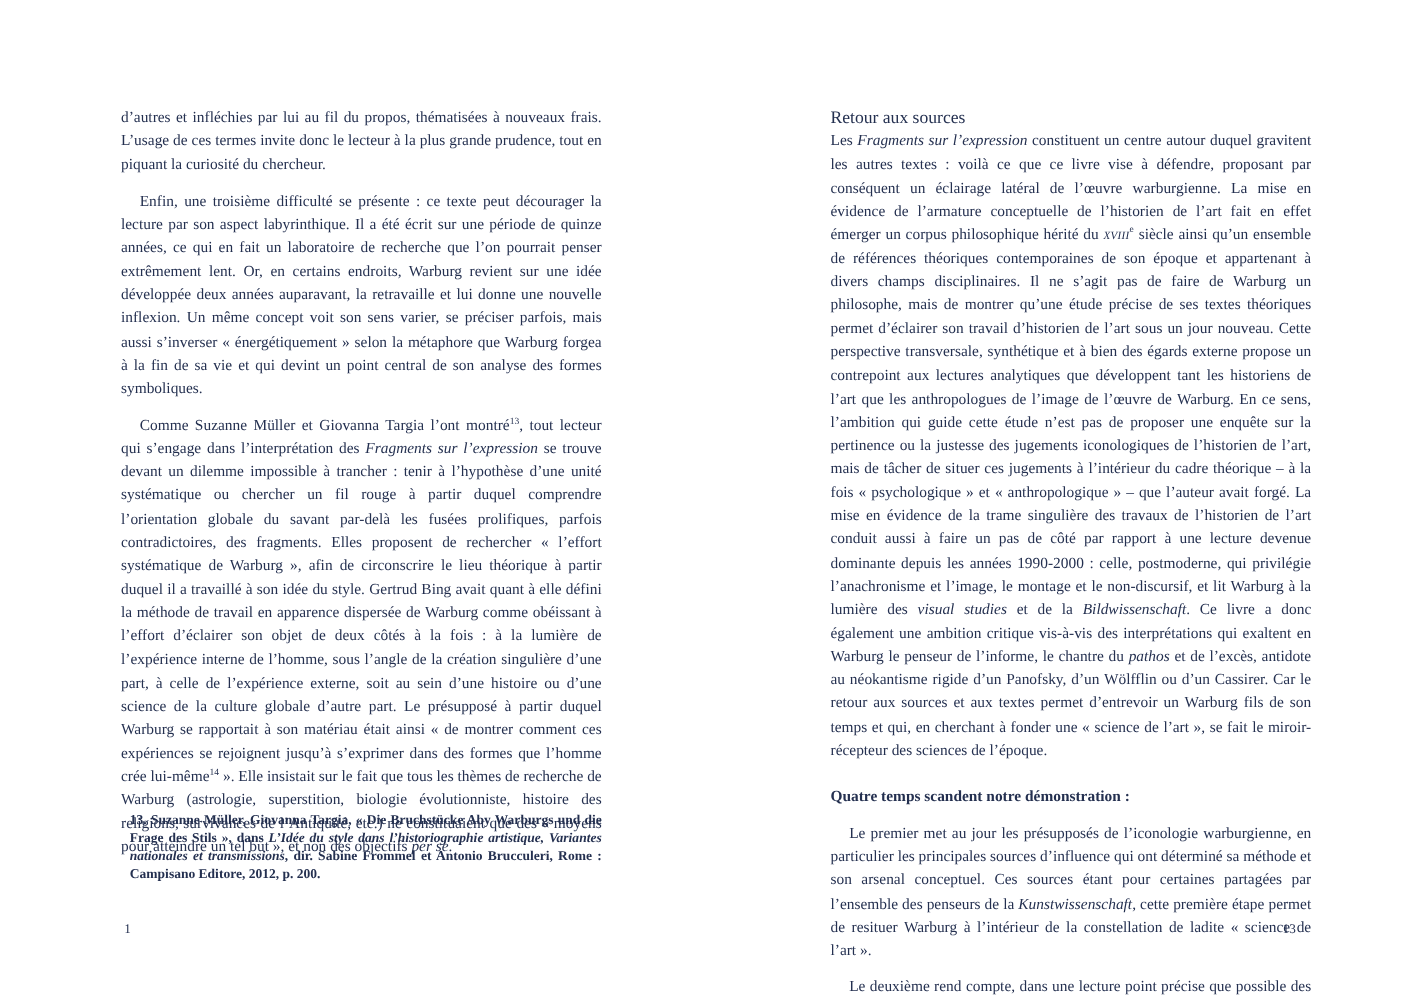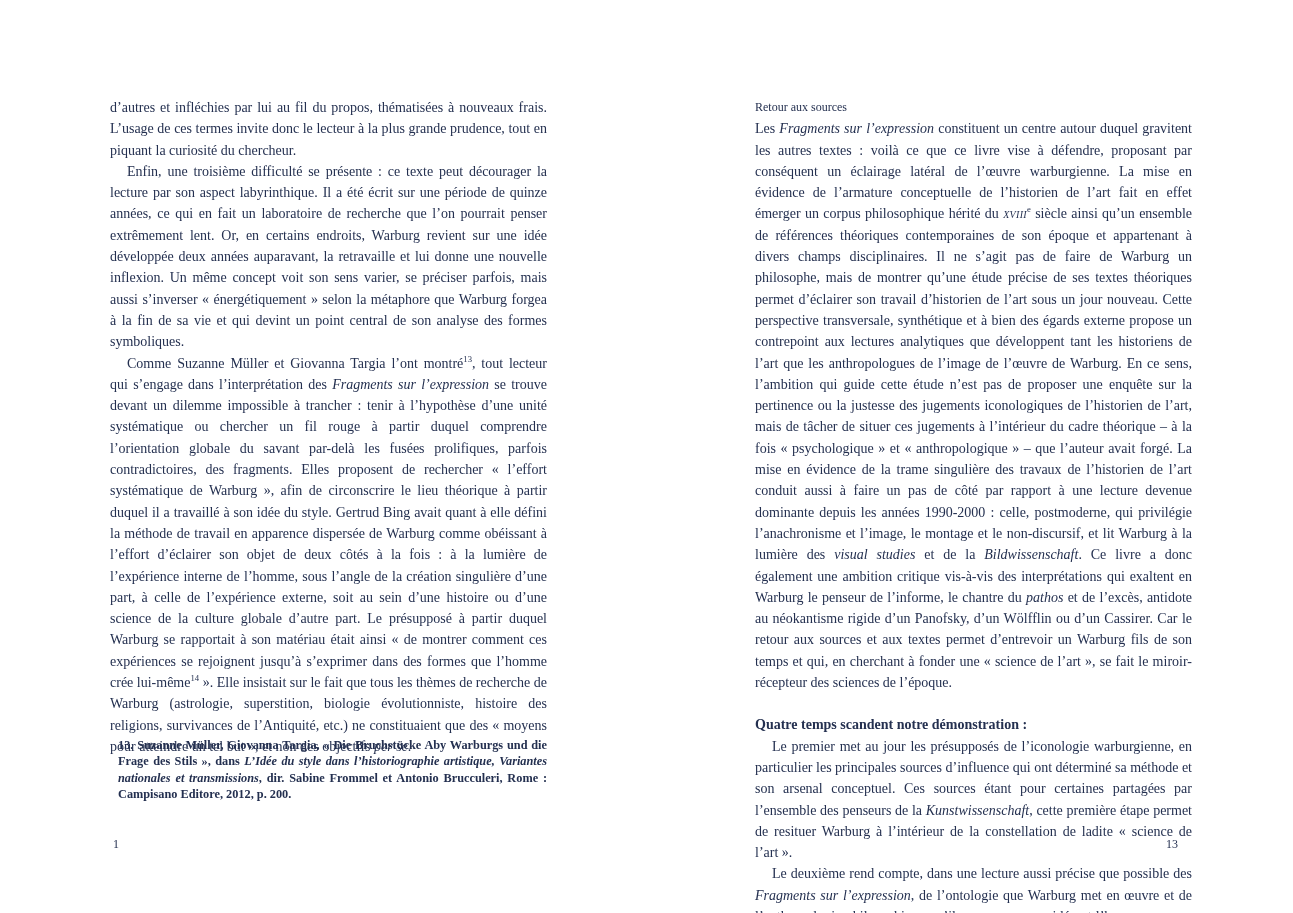--- a/index.html
+++ b/index.html
@@ -19,25 +19,25 @@
   .page-column.right { left: 755px; }
   p.body {
     margin: 0;
     font-size: 14px;
     line-height: 21.3px;
     text-align: justify;
     text-justify: inter-word;
     hyphens: auto;
     -webkit-hyphens: auto;
   }
-  p.body.indent { text-indent: 17px; }
+  p.body.indent { text-indent: 17px; margin-top: 12px; }
   p.body.spaced { margin-top: 21px; font-weight: bold; }
   p.heading-line {
     margin: 0;
-    font-size: 12px;
+    font-size: 16px;
     line-height: 21.3px;
     text-align: left;
   }
   .footnotes {
     position: absolute;
     left: 118px; top: 737px; width: 429px; font-weight: bold;
   }
   p.fn {
     margin: 0;
     font-size: 12.3px;
@@ -76,18 +76,18 @@
     <p class="fn"><span>13. Suzanne Müller, Giovanna Targia, «&nbsp;Die Bruchstücke Aby Warburgs und die Frage des Stils&nbsp;», dans </span><span class="run-i">L’Idée du style dans l’historiographie artistique, Variantes nationales et transmissions</span><span>, dir. Sabine Frommel et Antonio Brucculeri, Rome&nbsp;: Campisano Editore, 2012, p. 200.</span></p>
   </div>
 
   <div class="pagenum left">1</div>
 
   <div class="page-column right">
     <p class="heading-line">Retour aux sources</p>
     <p class="body"><span>Les </span><span class="run-i">Fragments sur l’expression</span><span> constituent un centre autour duquel gravitent les autres textes&nbsp;: voilà ce que ce livre vise à défendre, proposant par conséquent un éclairage latéral de l’œuvre warburgienne. La mise en évidence de l’armature conceptuelle de l’historien de l’art fait en effet émerger un corpus philosophique hérité du </span><span class="run-sc">xviii</span><span class="run-sup">e</span><span>&nbsp;siècle ainsi qu’un ensemble de références théoriques contemporaines de son époque et appartenant à divers champs disciplinaires. Il ne s’agit pas de faire de Warburg un philosophe, mais de montrer qu’une étude précise de ses textes théoriques permet d’éclairer son travail d’historien de l’art sous un jour nouveau. Cette perspective transversale, synthétique et à bien des égards externe propose un contrepoint aux lectures analytiques que développent tant les historiens de l’art que les anthropologues de l’image de l’œuvre de Warburg. En ce sens, l’ambition qui guide cette étude n’est pas de proposer une enquête sur la pertinence ou la justesse des jugements iconologiques de l’historien de l’art, mais de tâcher de situer ces jugements à l’intérieur du cadre théorique – à la fois «&nbsp;psychologique&nbsp;» et «&nbsp;anthropologique&nbsp;» – que l’auteur avait forgé. La mise en évidence de la trame singulière des travaux de l’historien de l’art conduit aussi à faire un pas de côté par rapport à une lecture devenue dominante depuis les années 1990-2000&nbsp;: celle, postmoderne, qui privilégie l’anachronisme et l’image, le montage et le non-discursif, et lit Warburg à la lumière des </span><span class="run-i">visual studies</span><span> et de la </span><span class="run-i">Bildwissenschaft</span><span>. Ce livre a donc également une ambition critique vis-à-vis des interprétations qui exaltent en Warburg le penseur de l’informe, le chantre du </span><span class="run-i">pathos</span><span> et de l’excès, antidote au néokantisme rigide d’un Panofsky, d’un Wölfflin ou d’un Cassirer. Car le retour aux sources et aux textes permet d’entrevoir un Warburg fils de son temps et qui, en cherchant à fonder une «&nbsp;science de l’art&nbsp;», se fait le miroir-récepteur des sciences de l’époque.</span></p>
     <p class="body spaced"><span>Quatre temps scandent notre démonstration&nbsp;:</span></p>
     <p class="body indent"><span>Le premier met au jour les présupposés de l’iconologie warburgienne, en particulier les principales sources d’influence qui ont déterminé sa méthode et son arsenal conceptuel. Ces sources étant pour certaines partagées par l’ensemble des penseurs de la </span><span class="run-i">Kunstwissenschaft</span><span>, cette première étape permet de resituer Warburg à l’intérieur de la constellation de ladite «&nbsp;science de l’art&nbsp;».</span></p>
-    <p class="body indent"><span>Le deuxième rend compte, dans une lecture aussi précise que possible des </span><span class="run-i">Fragments sur l’expression</span><span>, de l’ontologie que Warburg met en œuvre et de l’anthropologie philosophique qu’il propose en considérant l’homme comme étant essentiellement un «&nbsp;animal expressif&nbsp;».</span></p>
+    <p class="body indent"><span>Le deuxième rend compte, dans une lecture point précise que possible des </span><span class="run-i">Fragments sur l’expression</span><span>, de l’ontologie que Warburg met en œuvre et de l’anthropologie philosophique qu’il propose en considérant l’homme comme étant essentiellement un «&nbsp;animal expressif&nbsp;».</span></p>
   </div>
 
   <div class="pagenum right">13</div>
 
 </div>
 
 </body></html>

